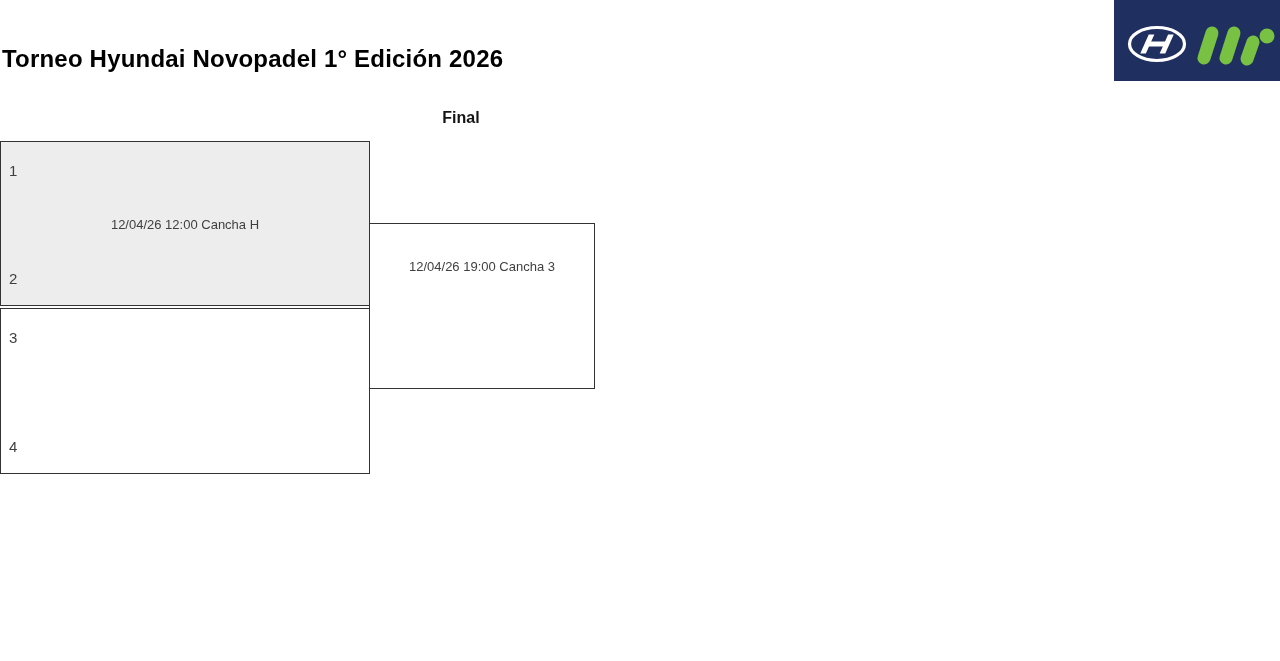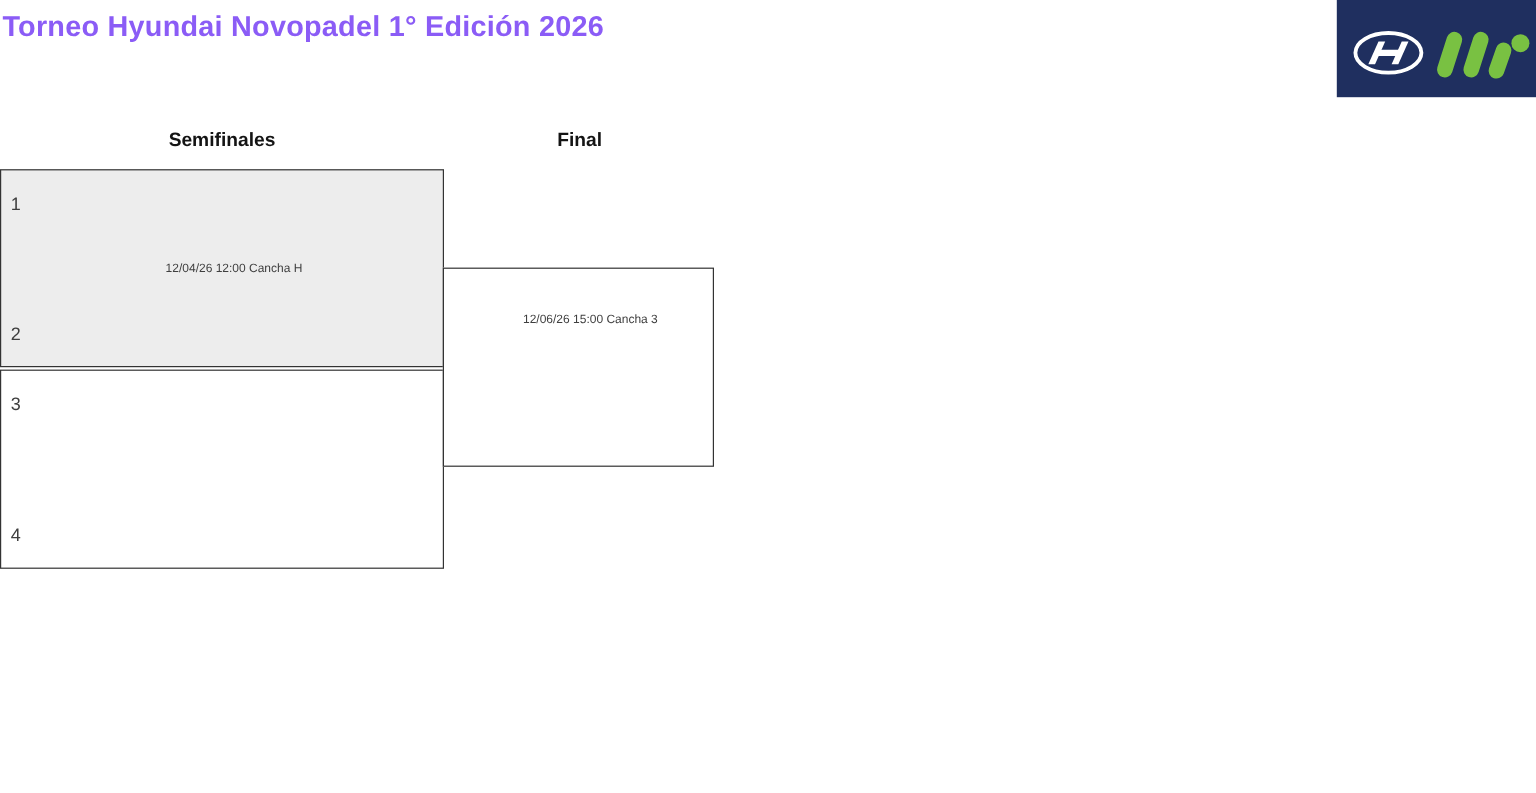--- a/index.html
+++ b/index.html
@@ -20,23 +20,24 @@
   
   .title-block {
     position: absolute;
     left: 2px;
     top: 6px;
   }
   .title-line {
     font-size: 24px;
     font-weight: 700;
     line-height: 34px;
-    color: #8b5cf6;
+    color: #000000;
     letter-spacing: 0.2px;
     white-space: nowrap;
+    margin-top: 36px;
   }
 
   .logo-block {
     position: absolute;
     left: 1114px;
     top: 0px;
     width: 166px;
     height: 81px;
     background: #1f2f5f;
   }
@@ -46,21 +47,21 @@
   .round-header {
     position: absolute;
     top: 109px;
     height: 22px;
     text-align: center;
     font-size: 16px;
     font-weight: 600;
     color: #141414;
   }
   .round-header.semis { left: 0px;   width: 370px; }
-  .round-header.final { left: 370px; width: 226px; }
+  .round-header.final { left: 348px; width: 226px; }
 
   .match-box {
     position: absolute;
     border: 1px solid #333333;
     background: #ffffff;
     box-sizing: border-box;
   }
   .match-box.shaded { background: #ededed; }
 
   .match-sf1 { left: 0px;   top: 141px; width: 370px; height: 165px; }
@@ -75,25 +76,24 @@
     color: #3f3f3f;
   }
   .seed.top    { top: 20px; }
   .seed.bottom { bottom: 18px; }
 
   .schedule {
     position: absolute;
     left: 0;
     width: 100%;
     text-align: center;
-    font-size: 10px;
+    font-size: 13px;
     line-height: 17px;
     color: #3f3f3f;
     white-space: nowrap;
-    padding-left: 10px;
   }
   .schedule.centered { top: 50%; margin-top: -8px; }
   .schedule.upper    { top: 34px; }
 </style>
 </head>
 <body>
 
 <div class="canvas">
 
   <div class="title-block">
@@ -114,31 +114,30 @@
 
       <g stroke="#79c142" stroke-width="13" stroke-linecap="round" fill="none">
         <line x1="90" y1="58" x2="98" y2="33"></line>
         <line x1="112" y1="58" x2="120" y2="33"></line>
         <line x1="133" y1="59" x2="139" y2="42"></line>
         <circle cx="153" cy="36" r="7.5" fill="#79c142" stroke="none"></circle>
       </g>
     </svg>
   </div>
 
-  <div class="round-header semis">Semifinales</div>
   <div class="round-header final">Final</div>
 
   <div class="match-box match-sf1 shaded">
     <div class="seed top">1</div>
     <div class="schedule centered">12/04/26 12:00 Cancha H</div>
     <div class="seed bottom">2</div>
   </div>
 
   <div class="match-box match-sf2">
     <div class="seed top">3</div>
     <div class="seed bottom">4</div>
   </div>
 
   <div class="match-box match-f">
-    <div class="schedule upper">12/06/26 15:00 Cancha 3</div>
+    <div class="schedule upper">12/04/26 19:00 Cancha 3</div>
   </div>
 
 </div>
 
 </body></html>

